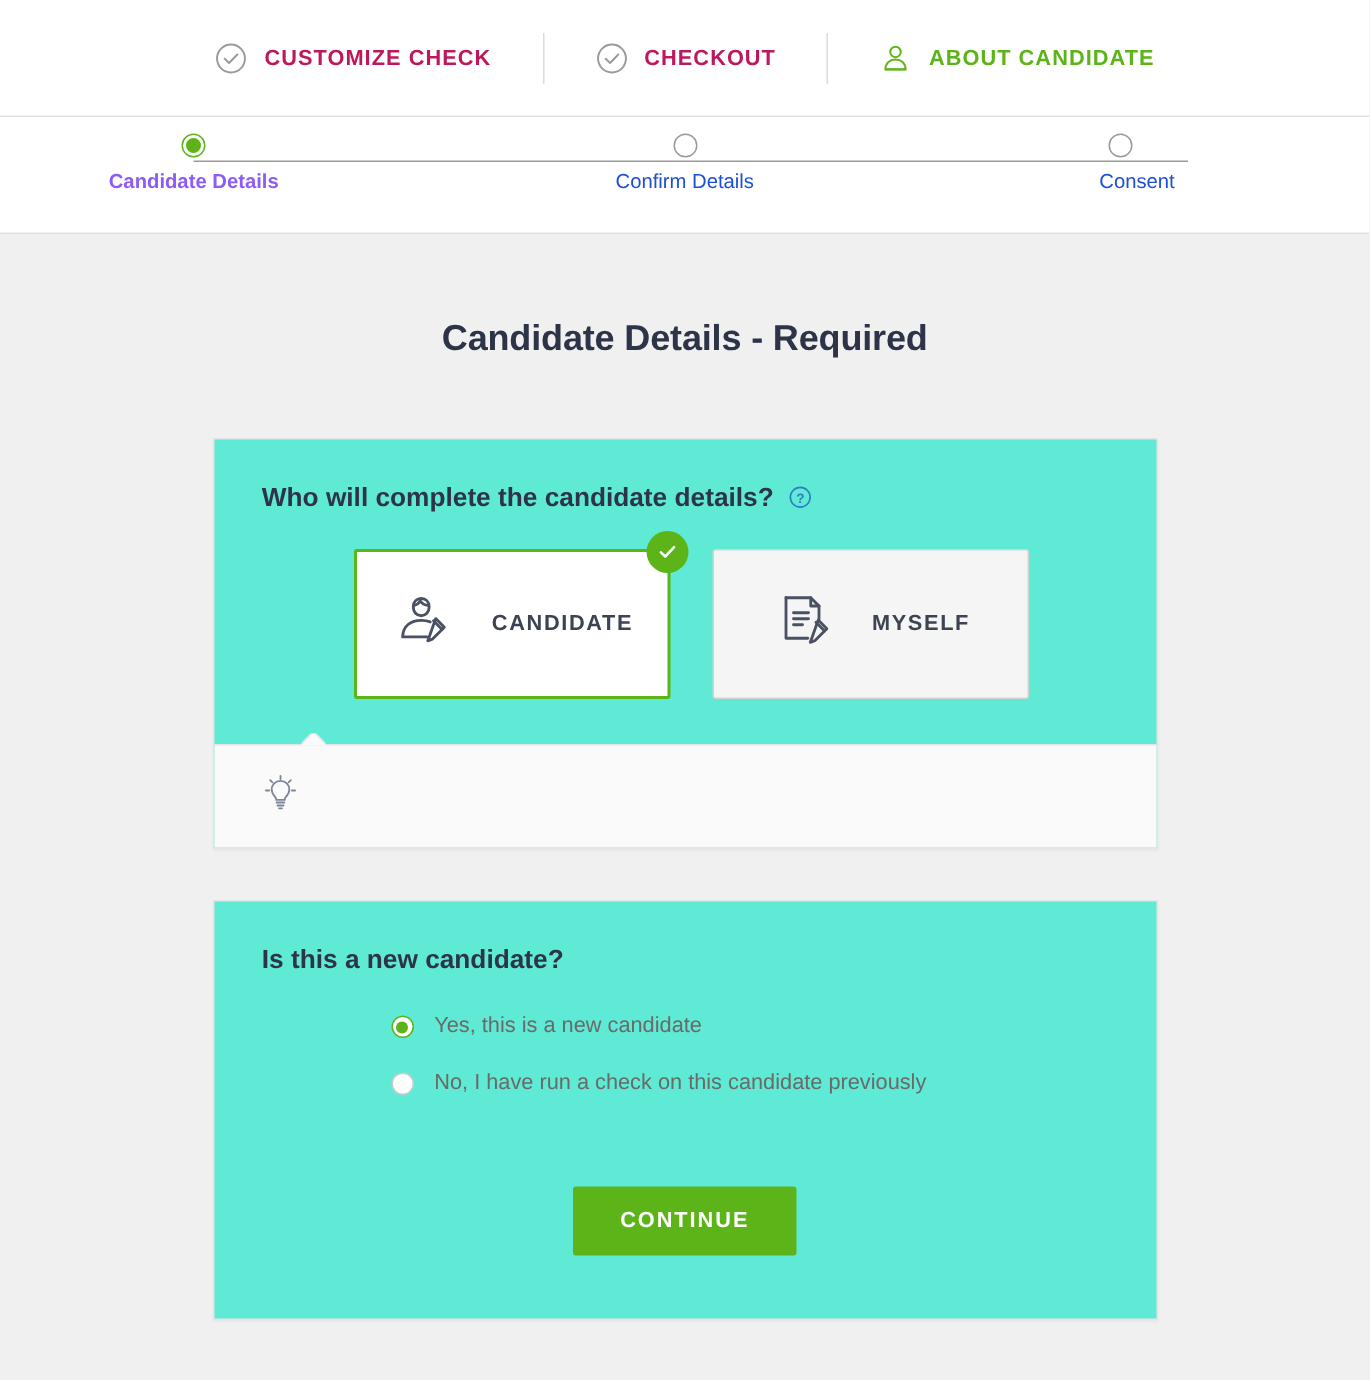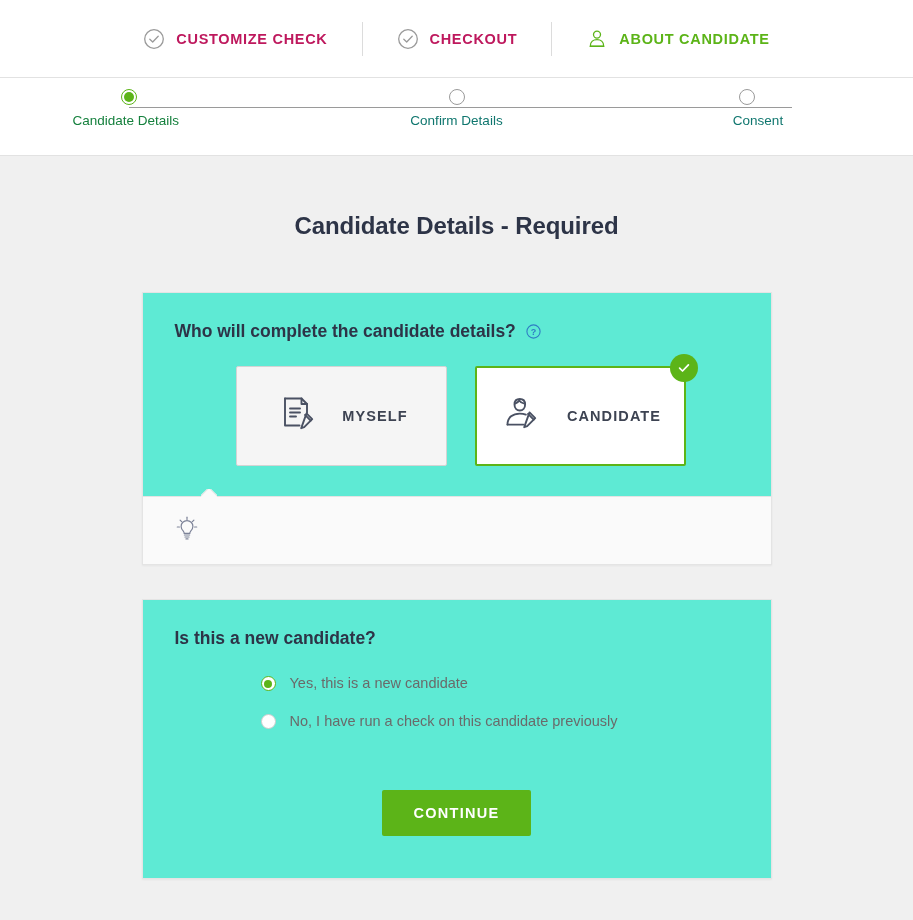--- a/index.html
+++ b/index.html
@@ -95,24 +95,24 @@
   .step.active .dot::after {
     content: "";
     position: absolute;
     inset: 2px;
     border-radius: 50%;
     background: #5cb418;
   }
   .step-label {
     margin-top: 8px;
     font-size: 13.5px;
-    color: #0f766e;
+    color: #1d4ed8;
     white-space: nowrap;
   }
-  .step.active .step-label { color: #15803d; font-weight: normal; }
+  .step.active .step-label { color: #8b5cf6; font-weight: bold; }
   .step:first-child .step-label { margin-left: 33px; }
   .step:last-child .step-label { margin-right: 51px; }
 
   
   .page-title {
     text-align: center;
     font-size: 24px;
     font-weight: bold;
     color: #2d3447;
     margin: 56px 0 0 0;
@@ -331,38 +331,20 @@
       <span>Who will complete the candidate details?</span>
       <span class="help-icon">
         <svg width="15" height="15" viewBox="0 0 15 15">
           <circle cx="7.5" cy="7.5" r="6.6" fill="none" stroke="#2f7dc4" stroke-width="1.1"></circle>
           <text x="7.5" y="11" text-anchor="middle" font-family="Liberation Sans, sans-serif" font-size="9" fill="#2f7dc4">?</text>
         </svg>
       </span>
     </div>
 
     <div class="choices">
-
-      <div class="choice">
-        <span>
-          <svg width="46" height="46" viewBox="0 0 46 46">
-            <g fill="none" stroke="#4a5163" stroke-width="1.9" stroke-linecap="round" stroke-linejoin="round">
-              <path d="M11 7.5 L27.5 7.5 L33 13 L33 22"></path>
-              <path d="M11 7.5 L11 34.5 L25.5 34.5"></path>
-              <path d="M27.5 7.5 L27.5 13 L33 13"></path>
-              <path d="M16 17.5 L26 17.5"></path>
-              <path d="M16 21.5 L26 21.5"></path>
-              <path d="M16 25.5 L22 25.5"></path>
-              <path d="M32.5 22.4 L38.2 28.1 L30.2 36.1 L27.2 37.2 L28.3 34.1 Z"></path>
-              <path d="M31.0 23.9 L36.7 29.6"></path>
-            </g>
-          </svg>
-        </span>
-        <span class="choice-label">MYSELF</span>
-      </div>
 
       <div class="choice selected">
         <span class="check-badge">
           <svg width="16" height="16" viewBox="0 0 16 16">
             <path d="M3.6 8.2 L6.5 11 L12.4 4.8" fill="none" stroke="#ffffff" stroke-width="1.7" stroke-linecap="round" stroke-linejoin="round"></path>
           </svg>
         </span>
         <span>
           <svg width="46" height="46" viewBox="0 0 46 46">
             <g fill="none" stroke="#4a5163" stroke-width="1.9" stroke-linecap="round" stroke-linejoin="round">
@@ -372,20 +354,38 @@
               <path d="M8.5 33.5 C8.5 26.3 13.9 22.6 20.8 22.6 C23 22.6 25 22.9 26.8 23.6"></path>
               <path d="M8.5 33.6 L24.5 33.6"></path>
               <path d="M30.5 21.4 L36.2 27.1 L28.2 35.1 L25.2 36.2 L26.3 33.1 Z"></path>
               <path d="M29.0 22.9 L34.7 28.6"></path>
             </g>
           </svg>
         </span>
         <span class="choice-label">CANDIDATE</span>
       </div>
 
+      <div class="choice">
+        <span>
+          <svg width="46" height="46" viewBox="0 0 46 46">
+            <g fill="none" stroke="#4a5163" stroke-width="1.9" stroke-linecap="round" stroke-linejoin="round">
+              <path d="M11 7.5 L27.5 7.5 L33 13 L33 22"></path>
+              <path d="M11 7.5 L11 34.5 L25.5 34.5"></path>
+              <path d="M27.5 7.5 L27.5 13 L33 13"></path>
+              <path d="M16 17.5 L26 17.5"></path>
+              <path d="M16 21.5 L26 21.5"></path>
+              <path d="M16 25.5 L22 25.5"></path>
+              <path d="M32.5 22.4 L38.2 28.1 L30.2 36.1 L27.2 37.2 L28.3 34.1 Z"></path>
+              <path d="M31.0 23.9 L36.7 29.6"></path>
+            </g>
+          </svg>
+        </span>
+        <span class="choice-label">MYSELF</span>
+      </div>
+
     </div>
   </div>
 
   <div class="tip-bar">
     <span class="tip-notch"></span>
     <span class="tip-icon">
       <svg width="24" height="26" viewBox="0 0 24 26">
         <g fill="none" stroke="#7d8398" stroke-width="1.2" stroke-linecap="round">
           <path d="M12 3.4 L12 1.2"></path>
           <path d="M6.6 5.6 L5.1 4.1"></path>

